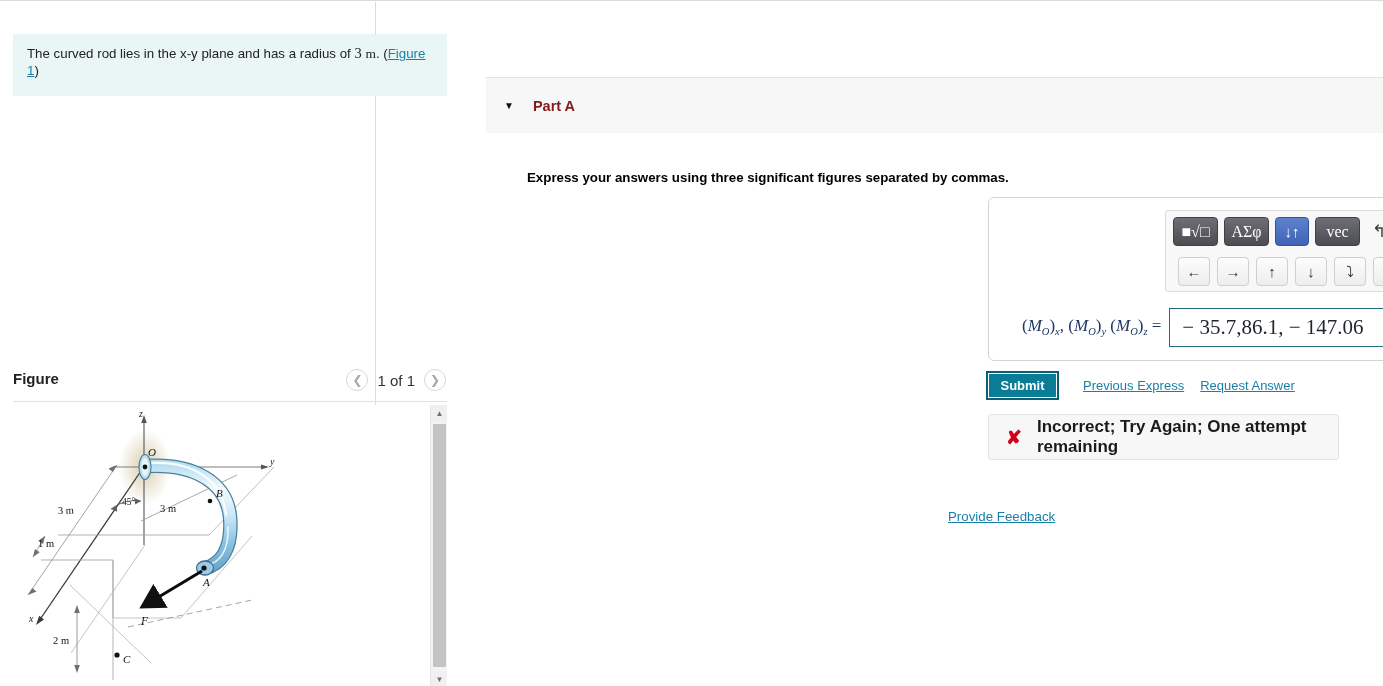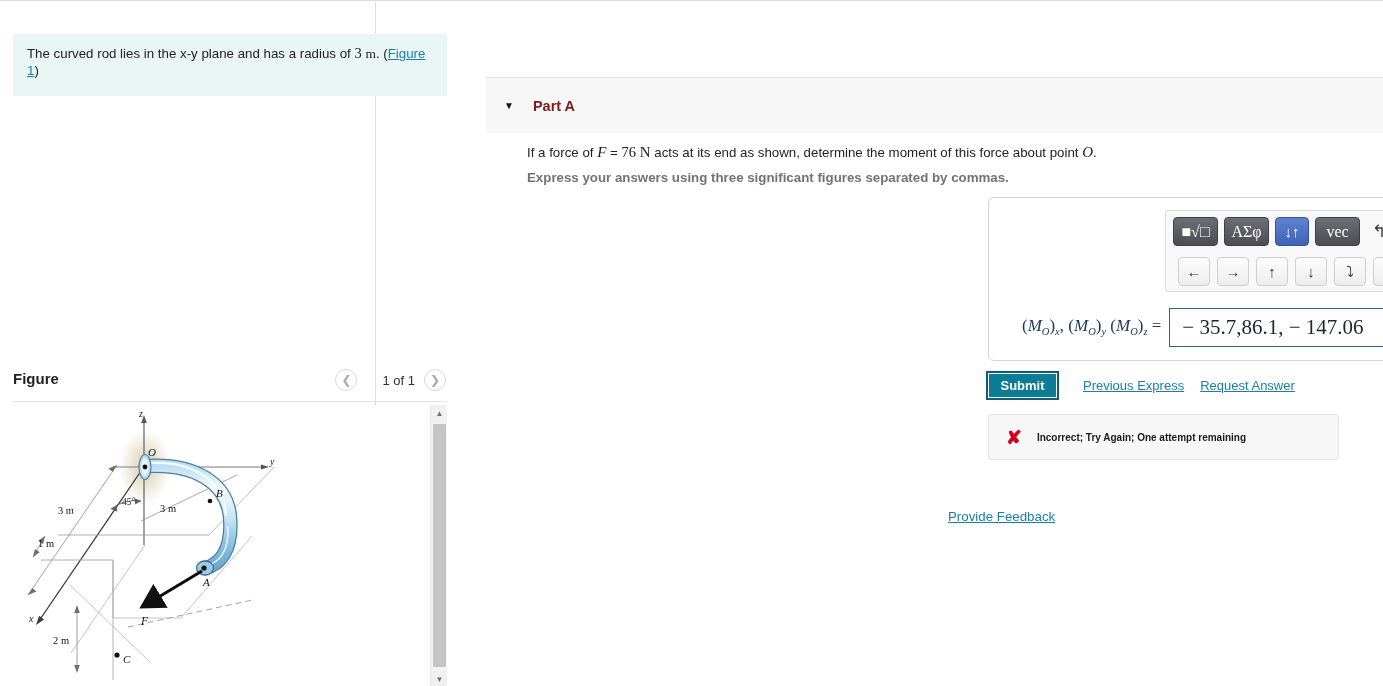--- a/index.html
+++ b/index.html
@@ -49,21 +49,21 @@
     position: absolute; right: 1px; top: 3px;
     display: flex; align-items: center; gap: 9px;
   }
   .navbtn {
     width: 22px; height: 22px; border-radius: 50%;
     border: 1px solid #d9d9d9; background: #fff;
     display: flex; align-items: center; justify-content: center;
     color: #a8a8a8; font-size: 12px; cursor: pointer;
     line-height: 1;
   }
-  #figure-count { font-size: 13px; color: #333; margin-left: 16px; }
+  #figure-count { font-size: 15px; color: #333; }
   #figure-divider {
     position: absolute; left: 13px; top: 399px;
     width: 434px; height: 1px; background: #e2e2e2;
   }
 
   
   #figure-viewport {
     position: absolute; left: 13px; top: 403px;
     width: 434px; height: 283px;
     background: #fff;
@@ -114,21 +114,21 @@
   #question-text {
     position: absolute; left: 66px; top: 141px;
     font-size: 13.3px; color: #222; line-height: 18px;
     width: 840px;
   }
   #question-text .mi { font-family: "Liberation Serif", serif; font-style: italic; font-size: 15px; }
   #question-text .mn { font-family: "Liberation Serif", serif; font-size: 14.5px; }
   #question-text .munit { font-family: "Liberation Serif", serif; font-size: 15px; }
   #instruction-text {
     position: absolute; left: 66px; top: 168px;
-    font-size: 13.3px; font-weight: bold; color: #737373;
+    font-size: 13.3px; font-weight: bold; color: #000000;
   }
 
   
   #answer-box {
     position: absolute; left: 527px; top: 195px;
     width: 621px; height: 164px;
     background: #fff;
     border: 1px solid #d4d4d4;
     border-radius: 6px;
   }
@@ -226,21 +226,21 @@
     background: #f7f7f7;
     border: 1px solid #e4e4e4;
     border-radius: 3px;
     display: flex; align-items: center;
   }
   #feedback-x {
     margin-left: 17px; color: #d0021b; font-size: 19px; font-weight: bold;
     line-height: 1;
   }
   #feedback-text {
-    margin-left: 15px; font-size: 10px; font-weight: bold; color: #1a1a1a;
+    margin-left: 15px; font-size: 17px; font-weight: bold; color: #1a1a1a;
   }
 
   #provide-feedback {
     position: absolute; left: 487px; top: 507px;
     font-size: 13.3px; color: #1a7fa8;
     text-decoration: underline; cursor: pointer;
   }
 </style>
 </head>
 <body>
@@ -377,23 +377,20 @@
     </div>
   </div>
 
   <div id="right-pane">
 
     <div id="part-header">
       <span id="part-caret">▼</span>
       <span id="part-label">Part A</span>
     </div>
 
-    <div id="question-text">
-      <span>If a force of </span><span class="mi">F</span><span> = </span><span class="mn">76</span>&nbsp;<span class="munit">N</span><span> acts at its end as shown, determine the moment of this force about point </span><span class="mi">O</span><span>.</span>
-    </div>
 
     <div id="instruction-text">Express your answers using three significant figures separated by commas.</div>
 
     <div id="answer-box">
 
       <div id="mathtoolbar">
         <div class="tb-row" id="tb-row1">
             <div class="tb-dark">■√□</div>
             <div class="tb-dark">ΑΣφ</div>
             <div class="tb-blue">↓↑</div>

